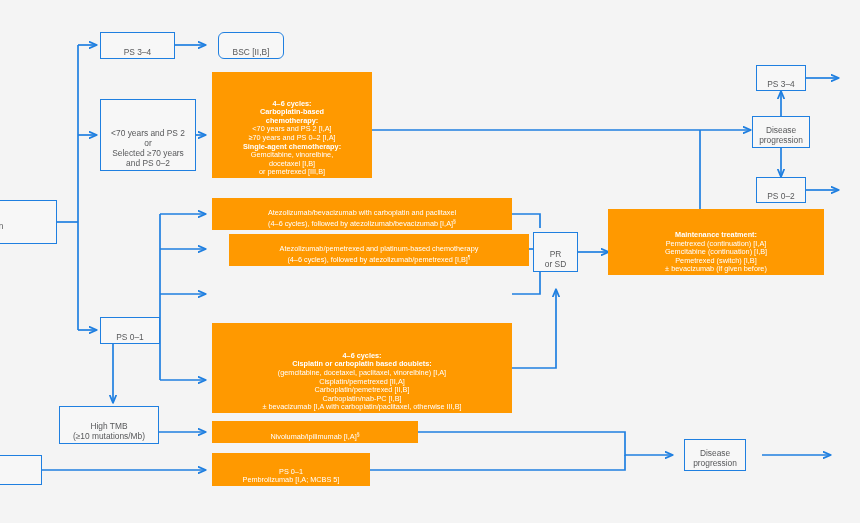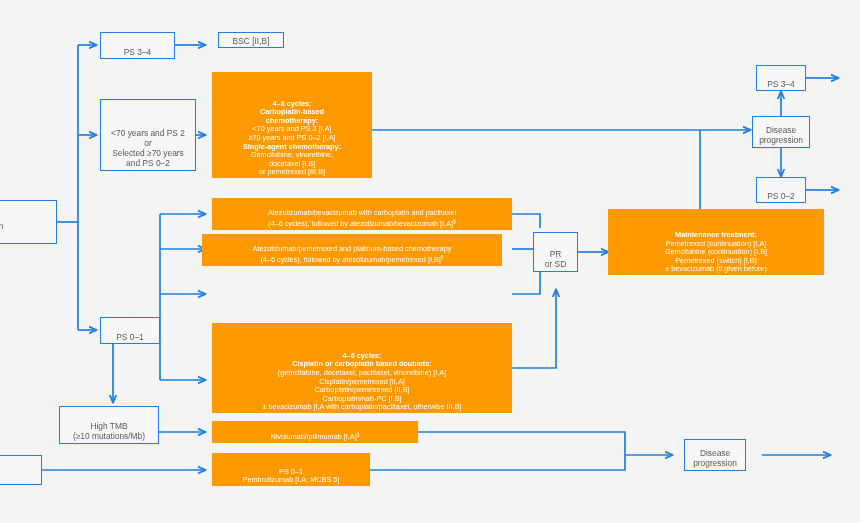--- a/index.html
+++ b/index.html
@@ -123,21 +123,21 @@
   <div class="node clipbox" style="left:-28px;top:455px;width:70px;height:30px;">
     <div class="inner" style="text-align:left;padding-left:18px;">
       <div>‰</div>
     </div>
   </div>
 
   <div class="node wbox" style="left:100px;top:32px;width:75px;height:27px;">
     <span>PS 3–4</span>
   </div>
 
-  <div class="node wbox" style="left:218px;top:32px;width:66px;height:16px;">
+  <div class="node wbox" style="left:218px;top:32px;width:66px;height:27px;border-radius:6px;">
     <span>BSC  [II,B]</span>
   </div>
 
   <div class="node wbox" style="left:100px;top:99px;width:96px;height:72px;">
     <div class="inner">
       <div>&lt;70 years and PS 2</div>
       <div>or</div>
       <div>Selected ≥70 years</div>
       <div>and PS 0–2</div>
     </div>
@@ -168,21 +168,21 @@
     </div>
   </div>
 
   <div class="node obox" style="left:212px;top:198px;width:300px;height:32px;">
     <div class="inner">
       <div>Atezolizumab/bevacizumab   with carboplatin and  paclitaxel</div>
       <div><span>(4–6 cycles), followed by atezolizumab/bevacizumab   [I,A]</span><sup>§</sup></div>
     </div>
   </div>
 
-  <div class="node obox" style="left:202px;top:234px;width:300px;height:32px;">
+  <div class="node obox" style="left:229px;top:234px;width:300px;height:32px;">
     <div class="inner">
       <div>Atezolizumab/pemetrexed   and platinum-based   chemotherapy</div>
       <div><span>(4–6 cycles), followed by atezolizumab/pemetrexed   [I,B]</span><sup>¶</sup></div>
     </div>
   </div>
 
 
   <div class="node obox" style="left:212px;top:323px;width:300px;height:90px;">
     <div class="inner">
       <div class="ttl">4–6 cycles:</div>

